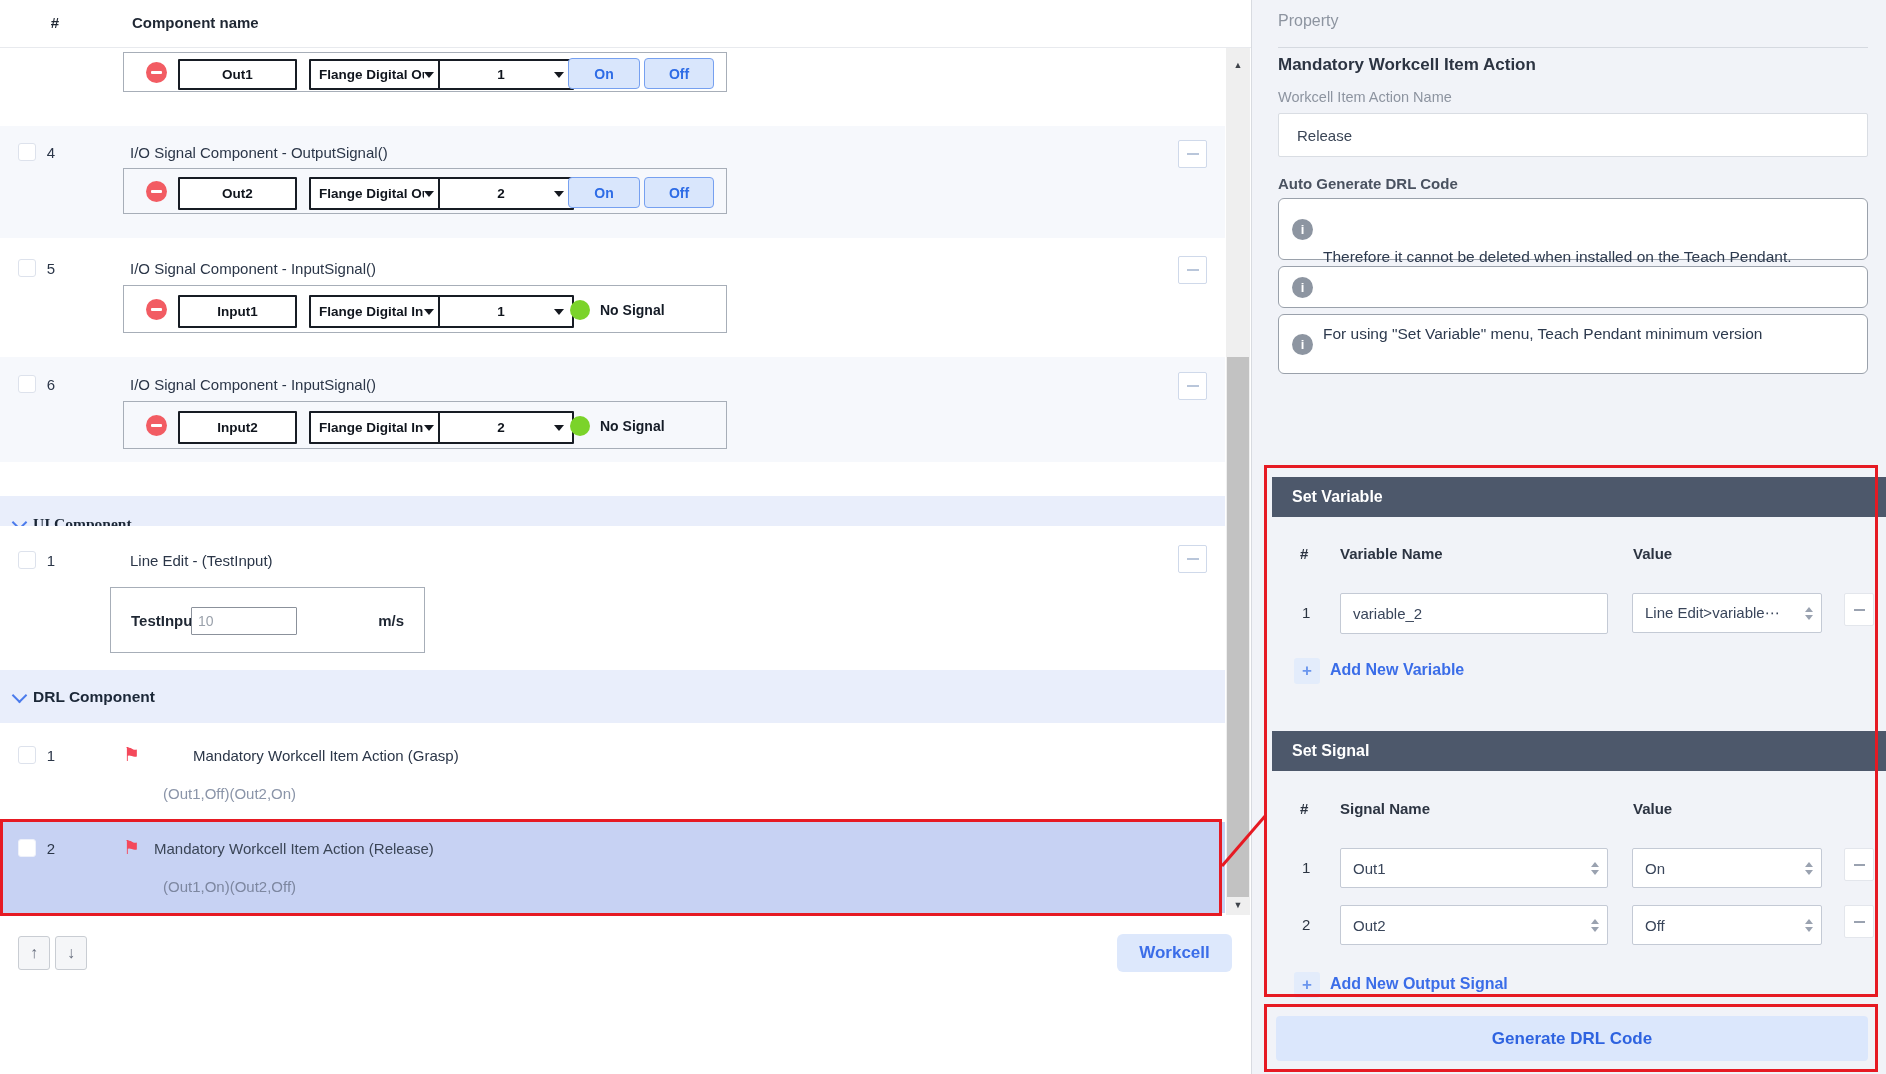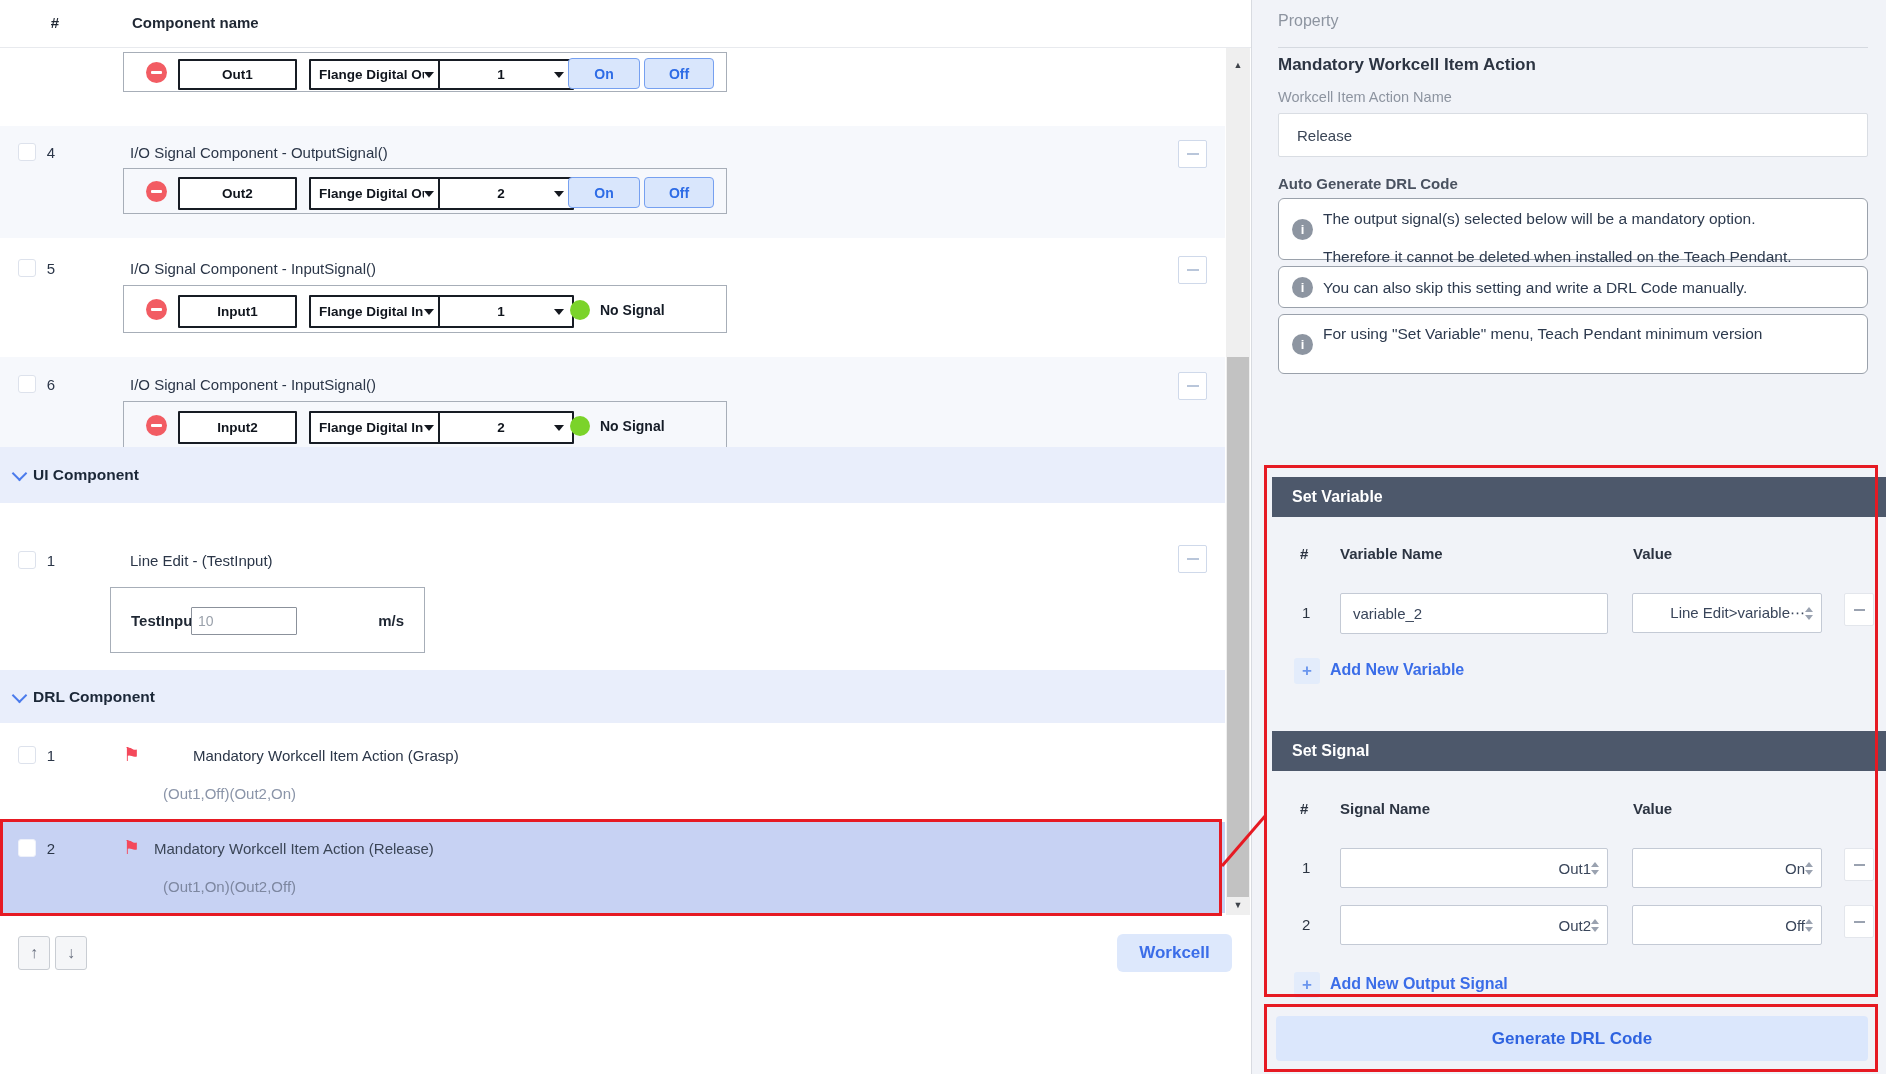--- a/index.html
+++ b/index.html
@@ -78,21 +78,21 @@
   .info-text{position:absolute;left:44px;font-size:15.5px;color:#2d3a4e;line-height:20px;white-space:nowrap;}
 
   .dark-bar{left:1272px;width:644px;height:40px;background:#4d586b;}
   .dark-bar span{position:absolute;left:20px;top:50%;transform:translateY(-50%);color:#fff;font-weight:700;font-size:16px;}
   .tcol{font-size:15px;font-weight:700;color:#2c3442;}
   .trownum{font-size:15px;color:#2c3442;}
   .p-field{background:#fff;border:1px solid #c4cad5;border-radius:2px;font-family:"Liberation Sans",sans-serif;
            font-size:15px;color:#39455a;padding:0 12px;}
   .p-select{background:#fff;border:1px solid #c4cad5;border-radius:2px;display:flex;align-items:center;
             font-size:15px;color:#39455a;padding:0 8px 0 12px;}
-  .p-select .txt{flex:1;overflow:hidden;white-space:nowrap;text-align:right;}
+  .p-select .txt{flex:1;overflow:hidden;white-space:nowrap;}
   .spinner{display:flex;flex-direction:column;gap:3px;align-items:center;}
   .sp-up{width:0;height:0;border-left:4px solid transparent;border-right:4px solid transparent;border-bottom:5px solid #9aa2b0;}
   .sp-dn{width:0;height:0;border-left:4px solid transparent;border-right:4px solid transparent;border-top:5px solid #9aa2b0;}
   .p-minus{background:#fff;border:1px solid #e3e6ec;border-radius:2px;}
   .p-minus i{position:absolute;left:50%;top:50%;width:11px;height:2px;margin:-1px 0 0 -5.5px;background:#9aa2b0;}
   .add-plus{width:26px;height:26px;background:#e3ecfb;border-radius:3px;color:#6b96ee;font-size:17px;font-weight:700;
             display:flex;align-items:center;justify-content:center;}
   .add-label{font-size:16px;font-weight:700;color:#3b6de8;}
   .gen-btn{left:1276px;top:1016px;width:592px;height:45px;background:#dbe7fc;border-radius:4px;
            display:flex;align-items:center;justify-content:center;font-weight:700;font-size:17px;color:#2e63e0;}
@@ -198,21 +198,21 @@
       </div>
       <div class="dark-sel" style="left:314px;top:9px;width:116px;height:29px;">
         <span class="ctr">2</span>
         <span class="chev-dn"></span>
       </div>
       <div class="green-dot" style="left:446px;top:14px;"></div>
       <div class="sig-status" style="left:476px;top:16px;">No Signal</div>
     </div>
   </div>
 
-  <div class="abs sec-band" style="top:447px;height:56px;">
+  <div class="abs sec-band" style="top:496px;height:56px;font-family:Liberation Serif, serif;">
     <span class="sec-chev"></span>
     <span class="sec-title">UI Component</span>
   </div>
 
   <div class="abs row-band band-white" style="top:526px;height:144px;">
     <div class="abs chk" style="left:18px;top:25px;"></div>
     <div class="abs rownum" style="left:38px;top:26px;">1</div>
     <div class="abs rowlabel" style="left:130px;top:26px;">Line Edit - (TestInput)</div>
     <div class="abs collapse-btn" style="left:1178px;top:19px;">
         <i></i>
@@ -266,26 +266,24 @@
   <div class="abs rpanel"></div>
   <div class="abs p-title">Property</div>
   <div class="abs p-hr"></div>
   <div class="abs p-heading">Mandatory Workcell Item Action</div>
   <div class="abs p-sub">Workcell Item Action Name</div>
   <input class="abs p-input" value="Release" style="">
   <div class="abs p-bold">Auto Generate DRL Code</div>
 
   <div class="abs info-box" style="top:198px;height:62px;">
     <span class="info-i" style="top:20px;">i</span>
-    <div class="info-text" style="top:10px;">The output signal(s) selected below will be a mandatory option.</div>
     <div class="info-text" style="top:32px;margin-top:16px;">Therefore it cannot be deleted when installed on the Teach Pendant.</div>
   </div>
   <div class="abs info-box" style="top:266px;height:42px;">
     <span class="info-i" style="top:10px;">i</span>
-    <div class="info-text" style="top:11px;">You can also skip this setting and write a DRL Code manually.</div>
   </div>
   <div class="abs info-box" style="top:314px;height:60px;">
     <span class="info-i" style="top:19px;">i</span>
     <div class="info-text" style="top:9px;">For using "Set Variable" menu, Teach Pendant minimum version</div>
   </div>
 
   <div class="abs dark-bar" style="top:477px;">
     <span>Set Variable</span>
   </div>
   <div class="abs tcol" style="left:1300px;top:545px;">#</div>

